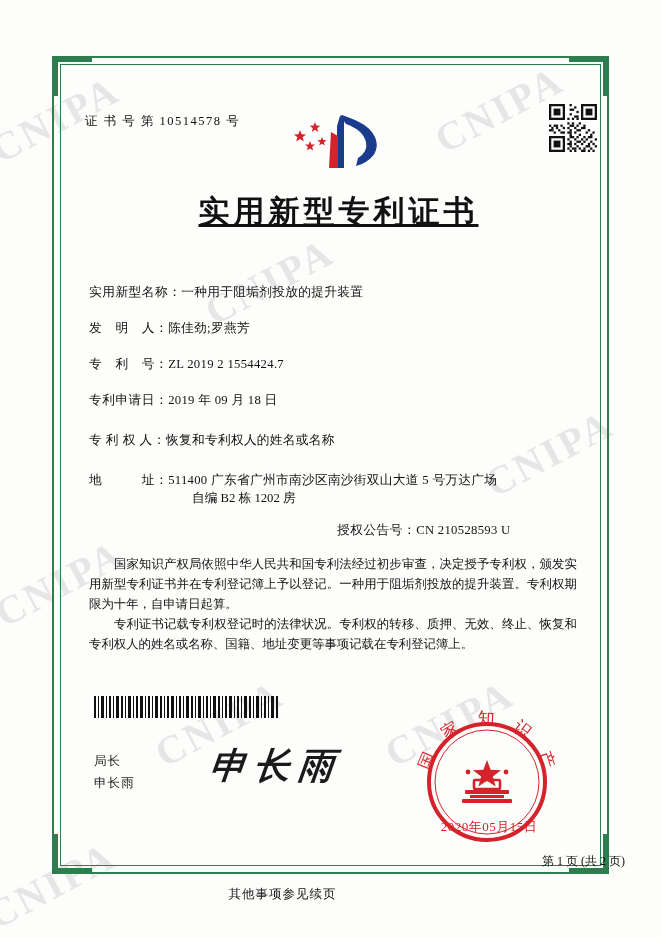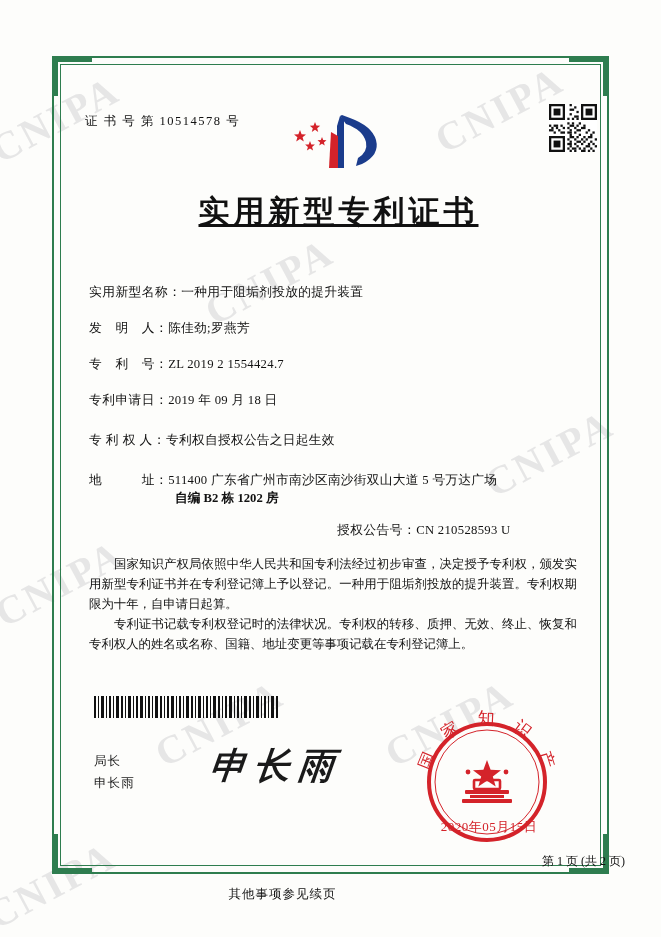--- a/index.html
+++ b/index.html
@@ -135,21 +135,21 @@
   .field .val {
     letter-spacing: 0.3px;
   }
 
   #f-name   { top: 228px; }
   #f-inv    { top: 264px; }
   #f-patno  { top: 300px; }
   #f-appdate{ top: 336px; }
   #f-owner  { top: 376px; }
   #f-addr   { top: 416px; }
-  #f-addr2  { top: 434px; left: 123px; font-weight: bold; }
+  #f-addr2  { top: 434px; left: 140px; }
   #f-grant  { top: 466px; }
   #f-announce { top: 466px; left: 285px; }
 
   #para1 {
     position: absolute;
     left: 37px;
     top: 498px;
     width: 488px;
     font-size: 12.4px;
     line-height: 20px;
@@ -381,21 +381,21 @@
 
     <div class="field" id="f-patno">
       <span class="lab">专　利　号：</span><span class="val">ZL 2019 2 1554424.7</span>
     </div>
 
     <div class="field" id="f-appdate">
       <span class="lab">专利申请日：</span><span class="val">2019 年 09 月 18 日</span>
     </div>
 
     <div class="field" id="f-owner">
-      <span class="lab">专 利 权 人：</span><span class="val">专利权自授权公告之日起生效</span>
+      <span class="lab">专 利 权 人：</span><span class="val">恢复和专利权人的姓名或名称</span>
     </div>
 
     <div class="field" id="f-addr">
       <span class="lab">地　　　址：</span><span class="val">511400  广东省广州市南沙区南沙街双山大道 5 号万达广场</span>
     </div>
     <div class="field" id="f-addr2">自编 B2 栋 1202 房</div>
 
 
     <div class="field" id="f-announce">
       <span class="lab">授权公告号：</span><span class="val">CN 210528593 U</span>

